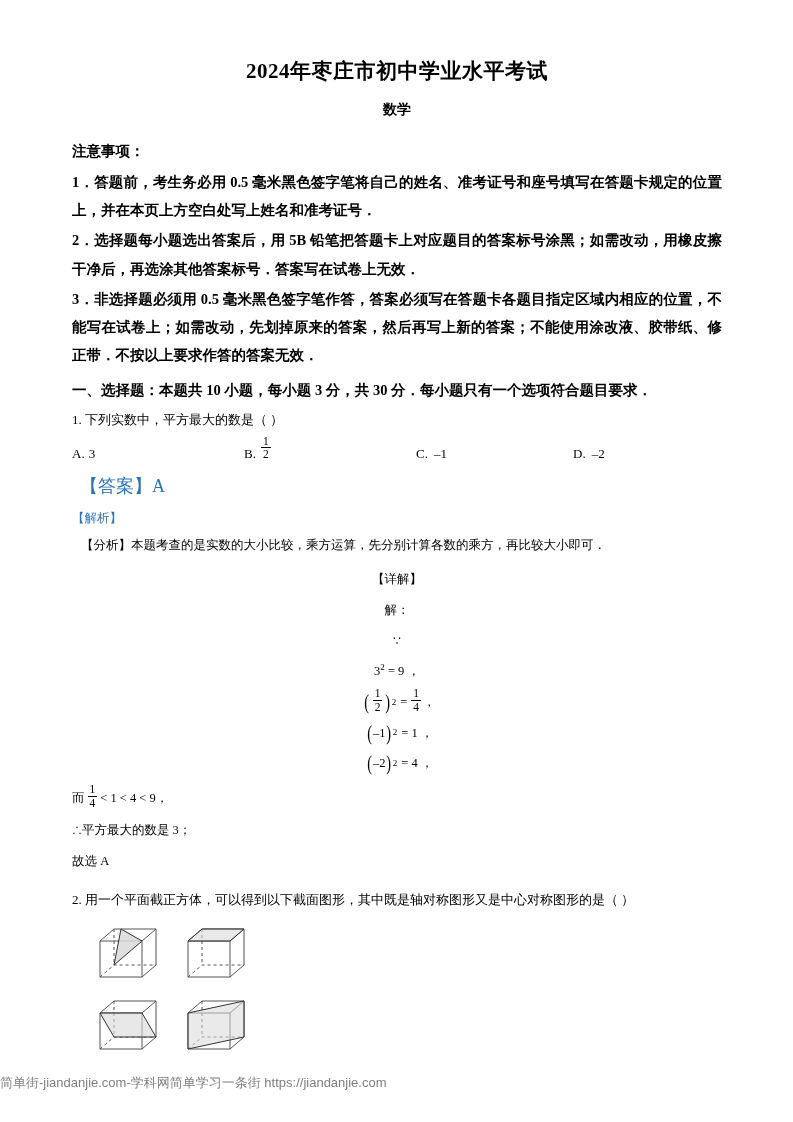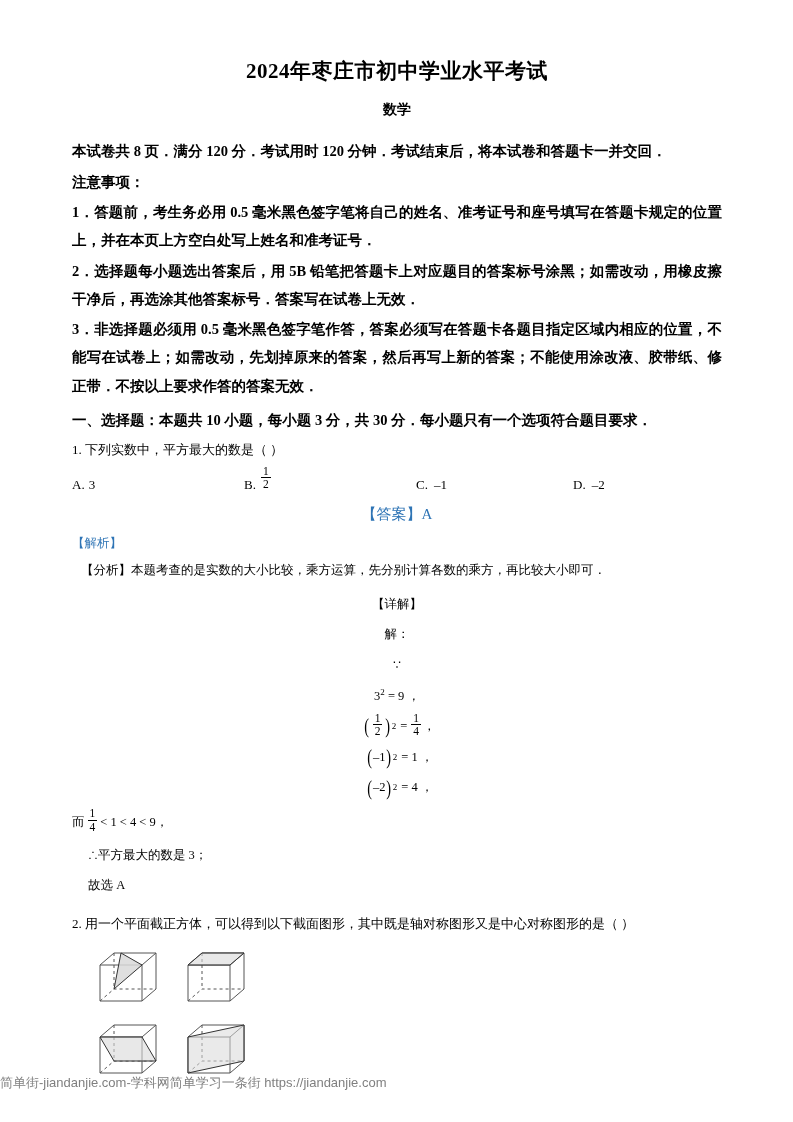--- a/index.html
+++ b/index.html
@@ -89,24 +89,23 @@
     display: block;
     padding: 0 2px;
     border-bottom: 1px solid #000;
   }
   .frac .den {
     display: block;
     padding: 0 2px;
   }
   .ans-line {
     color: #2e74b5;
-    font-size: 15px;
+    font-size: 18px;
     line-height: 2.0;
     margin: 2px 8px;
-    text-align: center;
   }
   .expl-label {
     color: #2e74b5;
     font-size: 12.5px;
     line-height: 2.0;
     margin: 2px 0;
   }
   .analysis {
     font-size: 12.5px;
     line-height: 2.0;
@@ -143,21 +142,21 @@
   .mid-line {
     font-size: 12.5px;
     line-height: 2.45;
     margin: 4px 0;
     display: flex;
     align-items: center;
   }
   .plain-line {
     font-size: 12.5px;
     line-height: 2.1;
-    margin: 4px 16px;
+    margin: 4px 0;
   }
   .q2-stem {
     font-size: 13px;
     line-height: 1.9;
     margin: 14px 0 8px 0;
   }
   .cube-grid {
     margin: 6px 0 0 18px;
   }
   .cube-row {
@@ -182,21 +181,20 @@
 </style>
 </head>
 <body>
 
 <div class="page">
   <div class="content">
 
     <h1 class="doc-title">2024年枣庄市初中学业水平考试</h1>
     <h2 class="doc-subtitle">数学</h2>
 
-    <p class="bold-para">本试卷共 8 页．满分 120 分．考试用时 120 分钟．考试结束后，将本试卷和答题卡一并交回．</p>
     <p class="bold-para">注意事项：</p>
     <p class="bold-para">1．答题前，考生务必用 0.5 毫米黑色签字笔将自己的姓名、准考证号和座号填写在答题卡规定的位置上，并在本页上方空白处写上姓名和准考证号．</p>
     <p class="bold-para">2．选择题每小题选出答案后，用 5B 铅笔把答题卡上对应题目的答案标号涂黑；如需改动，用橡皮擦干净后，再选涂其他答案标号．答案写在试卷上无效．</p>
     <p class="bold-para">3．非选择题必须用 0.5 毫米黑色签字笔作答，答案必须写在答题卡各题目指定区域内相应的位置，不能写在试卷上；如需改动，先划掉原来的答案，然后再写上新的答案；不能使用涂改液、胶带纸、修正带．不按以上要求作答的答案无效．</p>
 
     <p class="section-head">一、选择题：本题共 10 小题，每小题 3 分，共 30 分．每小题只有一个选项符合题目要求．</p>
 
     <p class="q-stem">
       <span>1.</span>
       <span>下列实数中，平方最大的数是（      ）</span>

